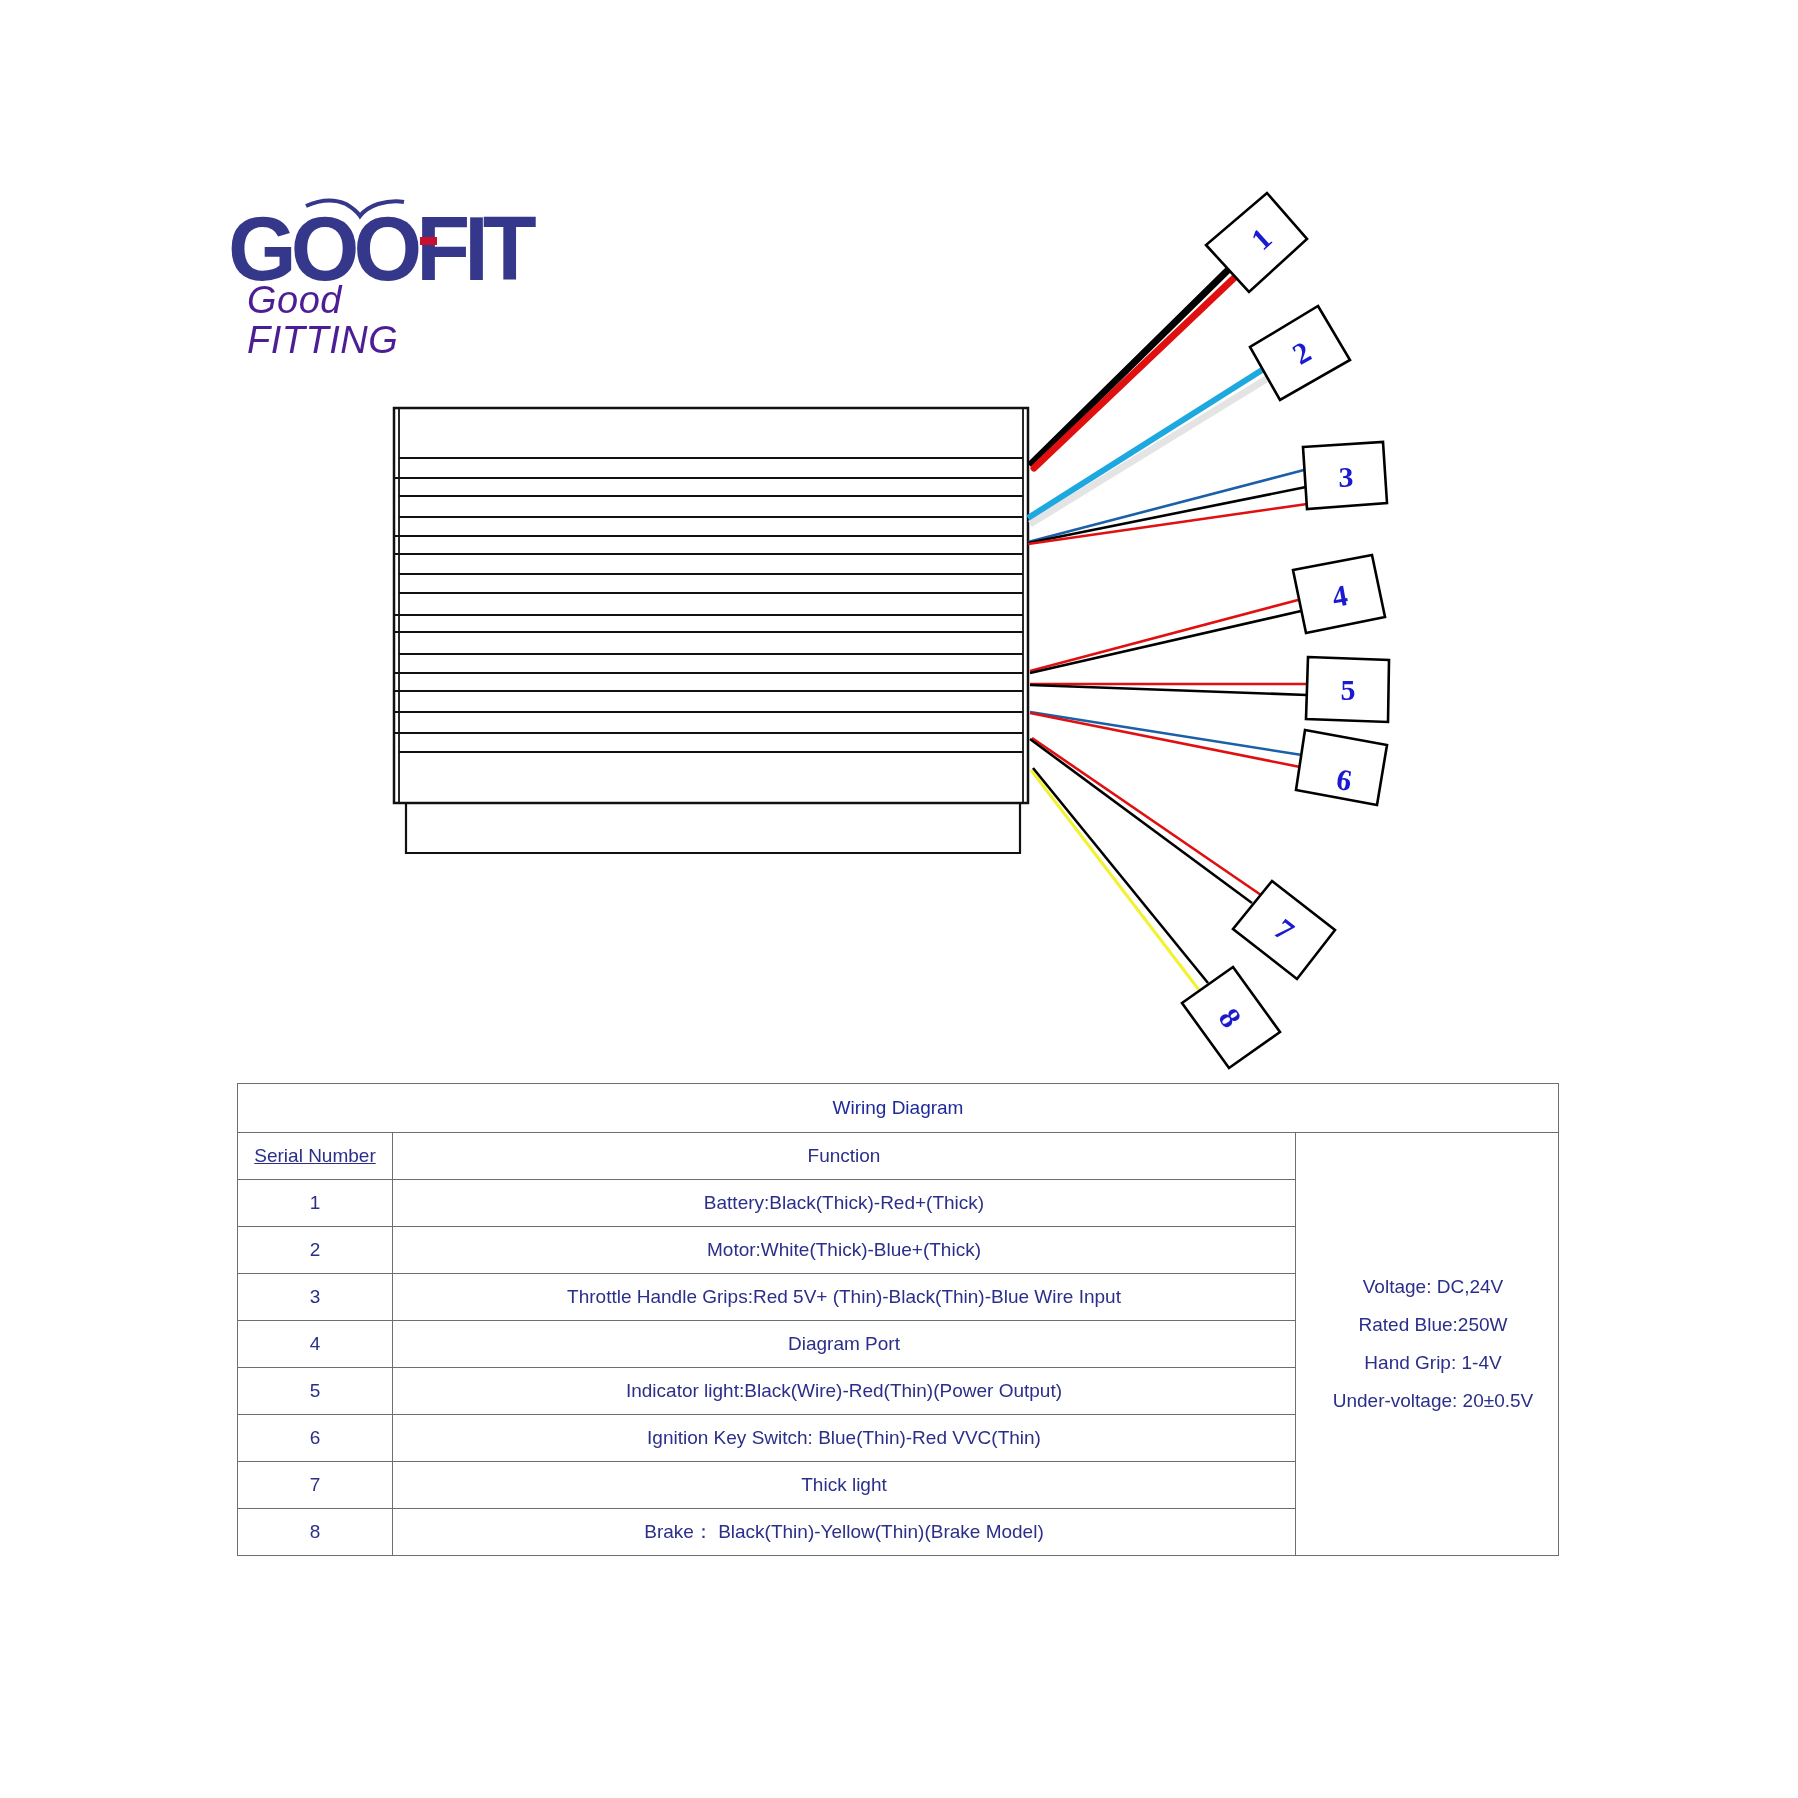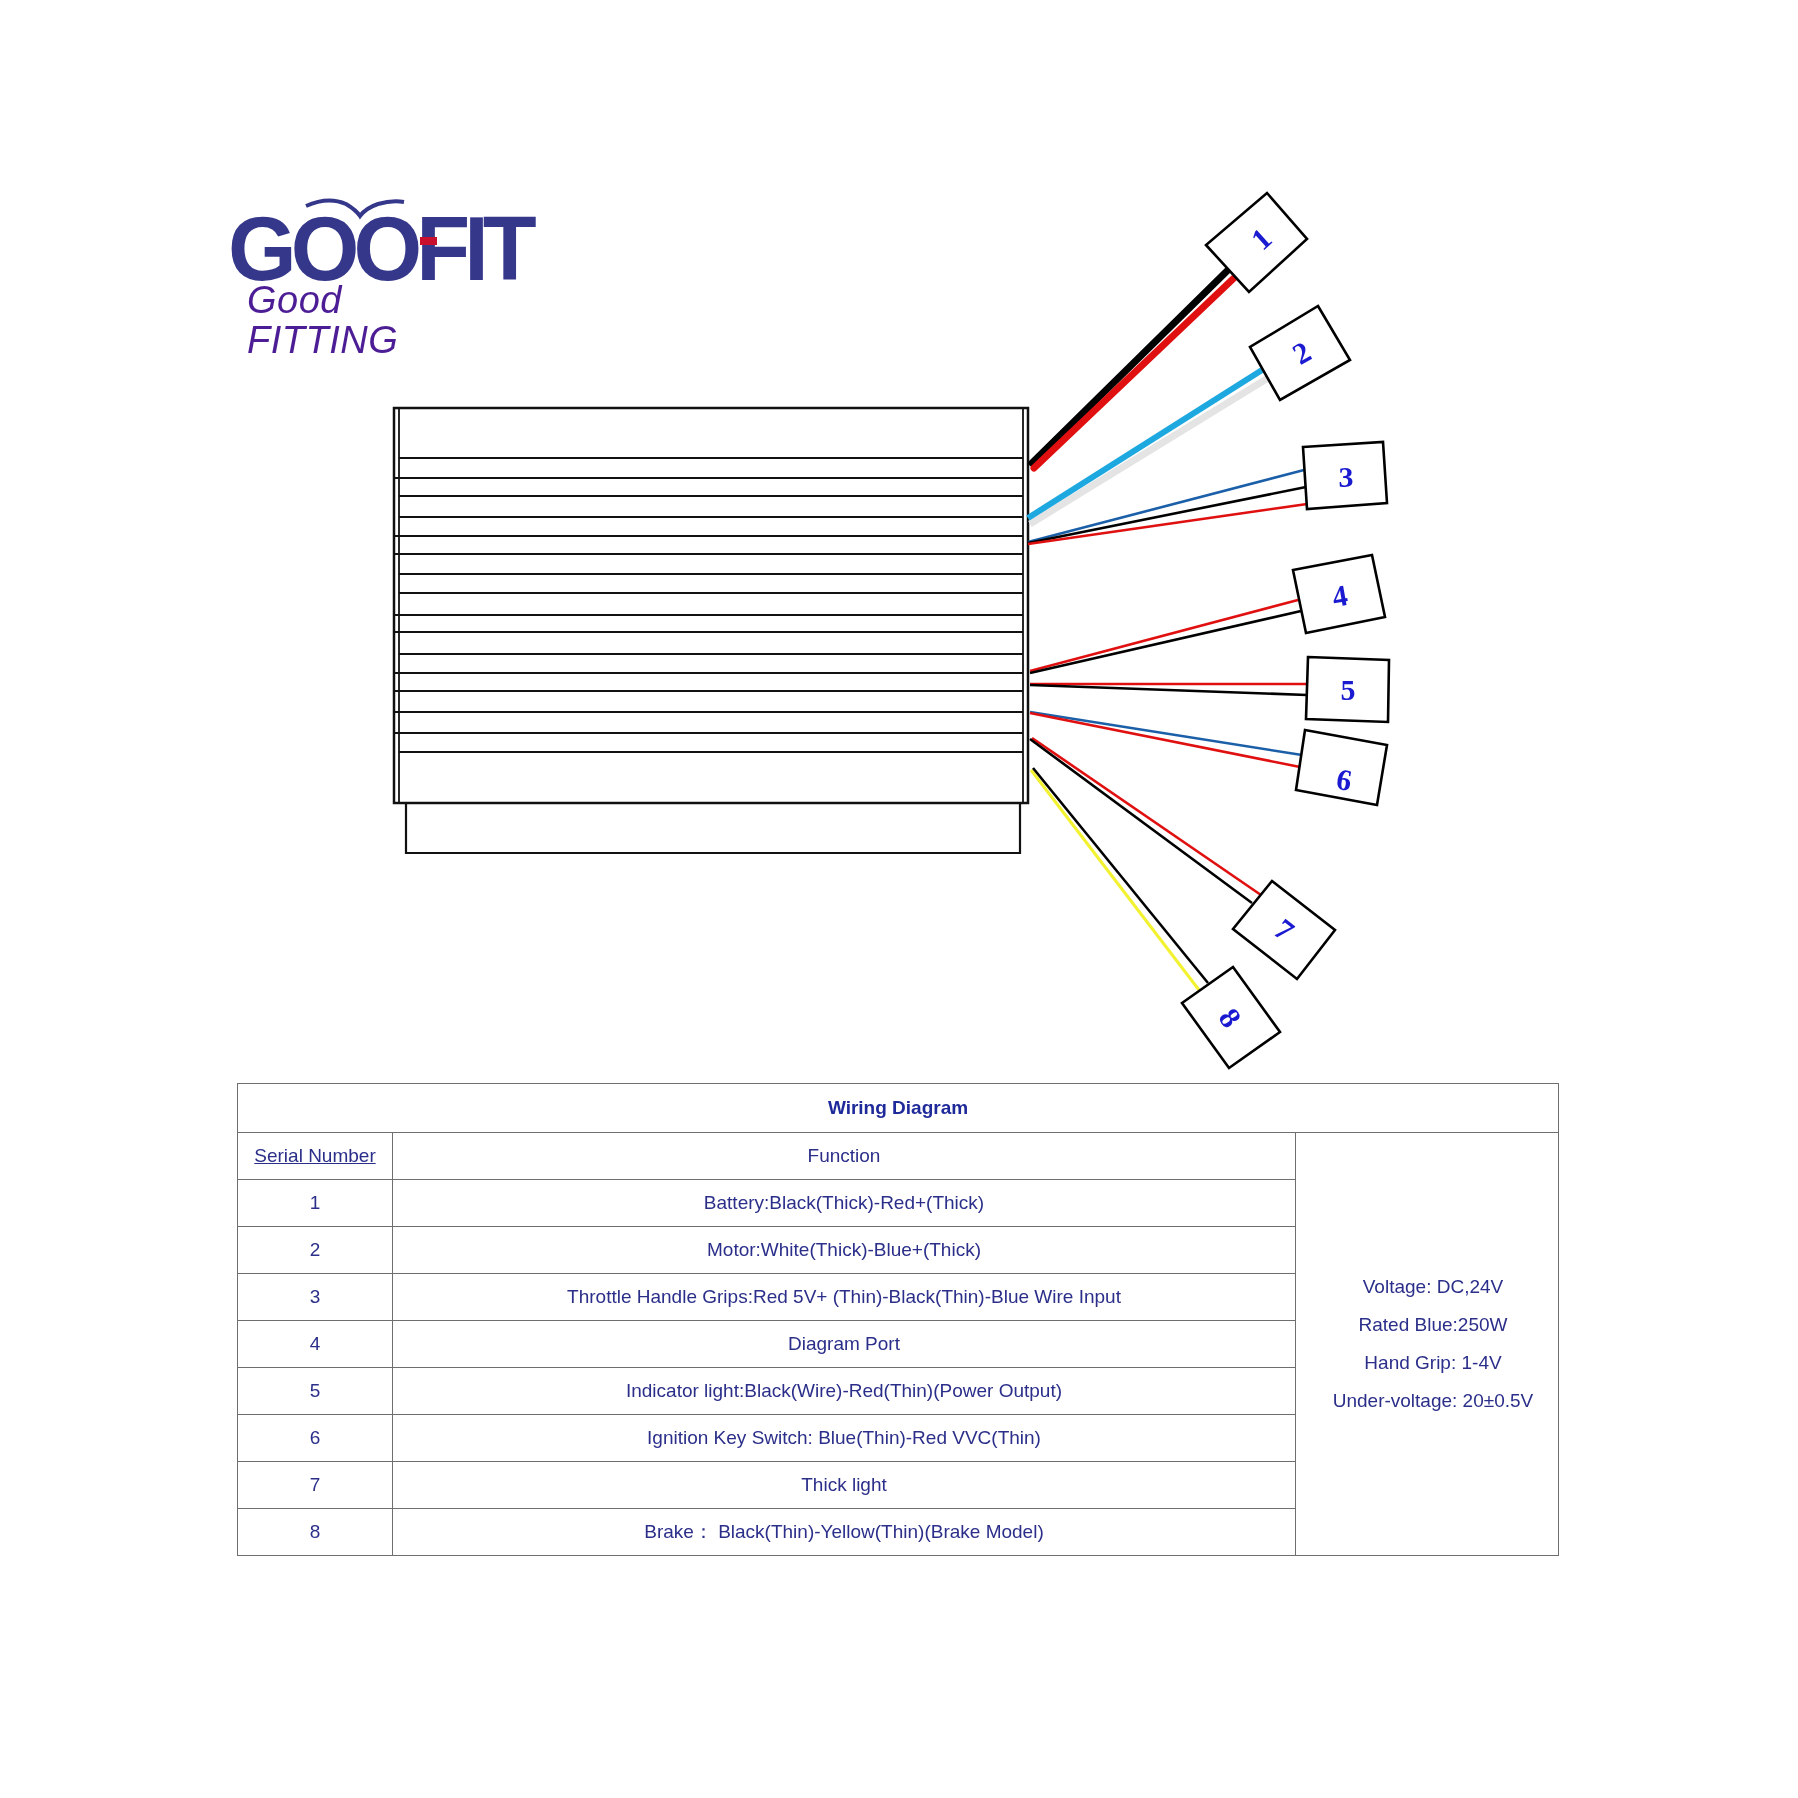--- a/index.html
+++ b/index.html
@@ -4,21 +4,21 @@
 <style>
   html, body { margin: 0; padding: 0; background: #ffffff; }
   body { width: 1798px; height: 1798px; position: relative; overflow: hidden; font-family: "Liberation Sans", sans-serif; }
   .logo { position: absolute; left: 228px; top: 192px; width: 270px; height: 130px; }
   .logo-main { position: absolute; left: 0; top: 0; font-family: "Liberation Sans", sans-serif; font-weight: bold; font-size: 90px; line-height: 90px; letter-spacing: -6px; color: #35378a; transform: scaleX(0.98); transform-origin: left top; }
   .logo-sub { position: absolute; left: 19px; top: 88px; font-family: "Liberation Sans", sans-serif; font-style: italic; font-size: 38px; line-height: 40px; color: #4c1d95; letter-spacing: 0.5px; }
   .logo-arc { position: absolute; left: 0; top: 0; }
   .diagram { position: absolute; left: 0; top: 0; }
   .wd-table { position: absolute; left: 237px; top: 1083px; width: 1322px; border-collapse: collapse; color: #2b2f8a; font-family: "Liberation Sans", sans-serif; font-size: 19px; }
   .wd-table td { border: 1.5px solid #6e6e6e; text-align: center; padding: 0; height: 46px; }
-  .wd-table .title-cell { height: 48px; font-weight: bold; color: #1f2a9a; }
+  .wd-table .title-cell { height: 48px; font-weight: normal; color: #1f2a9a; }
   .wd-table .col-serial { width: 154px; text-decoration: underline; }
   .wd-table .col-func { width: 902px; }
   .wd-table .spec-cell { text-align: center; vertical-align: middle; padding-left: 12px; }
   .spec-line { display: block; line-height: 38px; }
   .conn-label { font-family: "Liberation Serif", serif; font-weight: bold; font-size: 30px; fill: #1a1ad0; }
 </style>
 </head>
 <body>
 
 <div class="logo">

